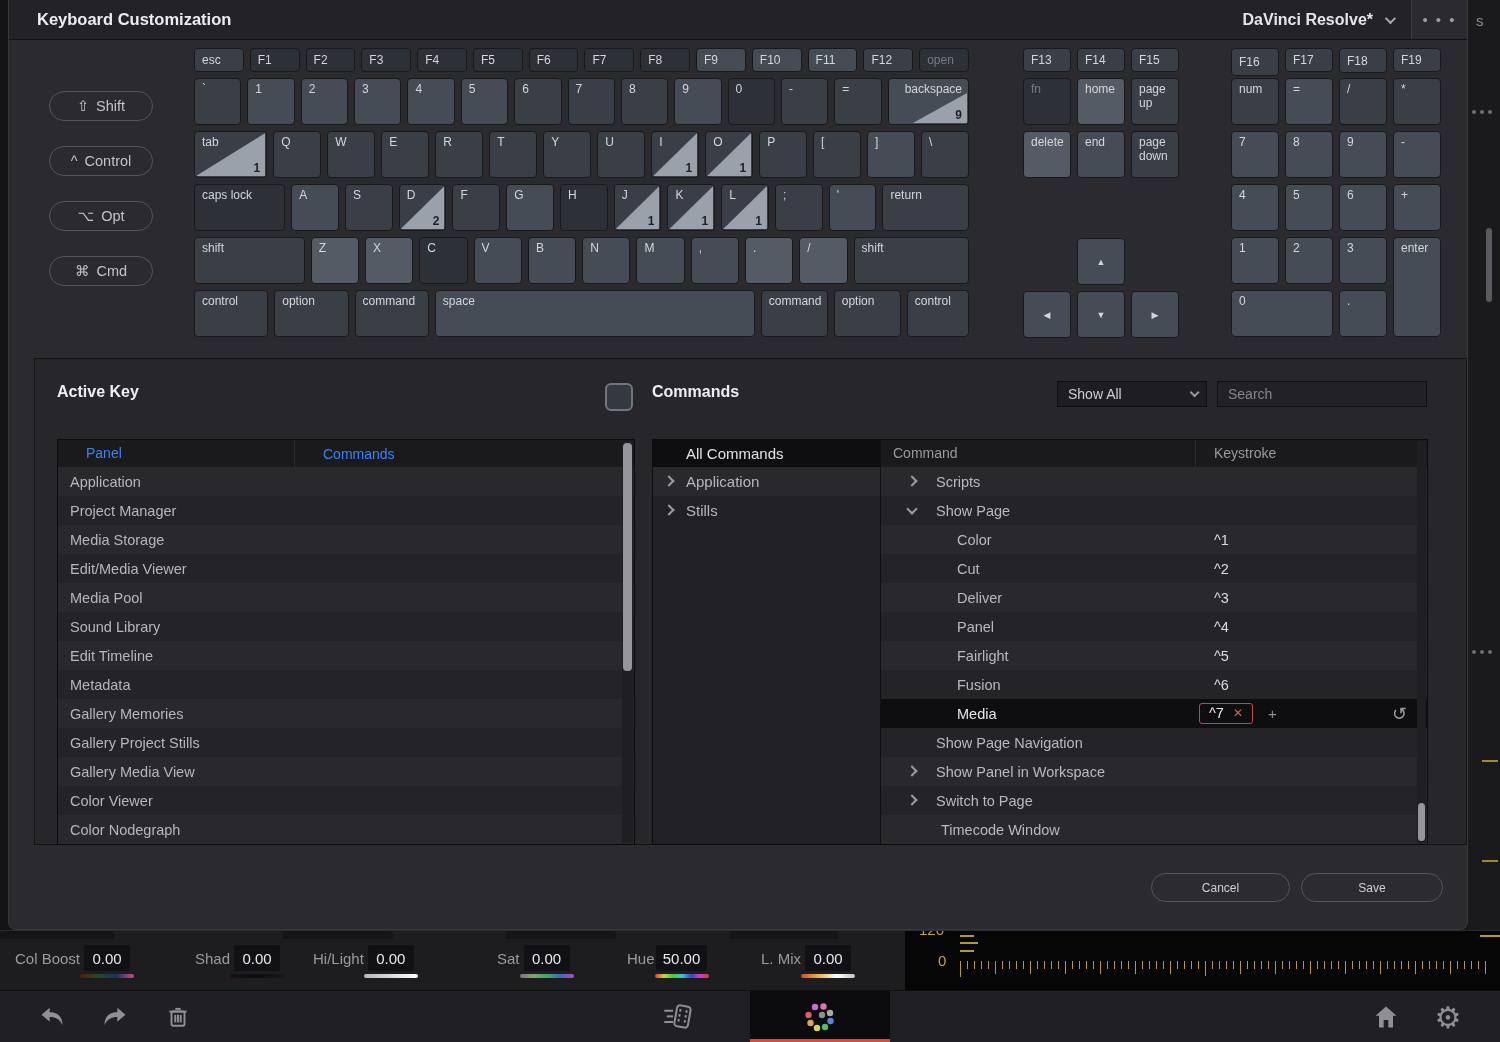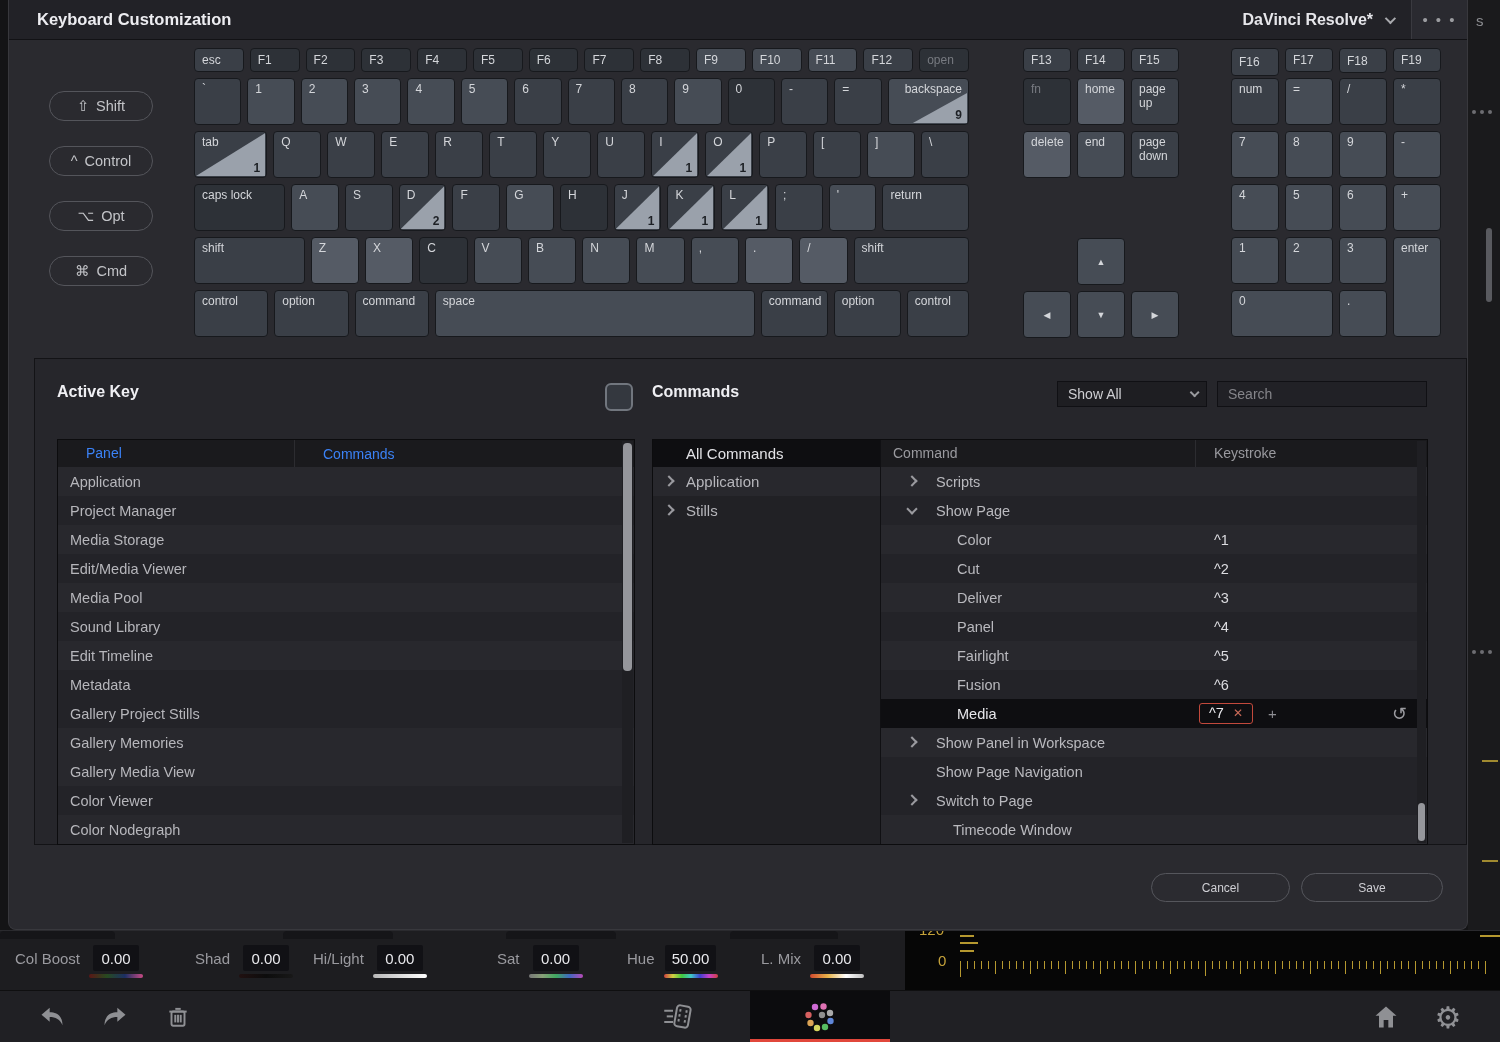--- a/index.html
+++ b/index.html
@@ -83,21 +83,21 @@
   .edit-wrap { position:absolute; left:318px; top:3px; bottom:3px; right:8px; display:flex; align-items:center; }
   .ks-box { display:flex; align-items:center; gap:9px; border:1px solid #c2493c; border-radius:3px; padding:1px 9px 2px; }
   .ks-box .kv { color:#eaeaee; font-size:14.5px; } .ks-box .kx { color:#c96a58; font-size:12px; }
   .ks-plus { color:#8e8e93; font-size:15px; margin-left:15px; }
   .ks-reset { margin-left:auto; margin-right:12px; color:#9b9ba0; font-size:18px; line-height:1; }
 
   .footer-btn { position:absolute; height:29px; border:1px solid #55565c; border-radius:15px; background:#2b2b30;
                 color:#cfcfd4; font-size:12px; display:flex; align-items:center; justify-content:center; }
 
   
-  .ctl-group { position:absolute; top:14px; display:flex; align-items:flex-start; gap:9px; }
+  .ctl-group { position:absolute; top:14px; display:flex; align-items:flex-start; gap:0; }
   .ctl-label { color:#9a9a9f; font-size:15px; margin-top:5px; }
   .ctl-stack { display:flex; flex-direction:column; align-items:center; gap:3px; }
   .ctl-value { min-width:46px; height:26px; background:#111115; border-radius:2px; color:#e9e9ed; font-size:15px;
                display:flex; align-items:center; justify-content:center; padding:0 7px; }
   .ctl-strip { height:4px; width:54px; border-radius:2px; }
 
   .scope { position:absolute; left:905px; top:0; width:595px; height:60px; background:#060606; overflow:hidden; }
   .scope .ylabel { position:absolute; color:#c5a23a; font-size:15px; }
   .tick { position:absolute; width:1px; background:#b5982f; }
   .hline { position:absolute; height:2px; background:#b5982f; }
@@ -748,25 +748,25 @@
               </div>
               <div class="trow row-b">
                 <div class="cell">Sound Library</div>
               </div>
               <div class="trow row-a">
                 <div class="cell">Edit Timeline</div>
               </div>
               <div class="trow row-b">
                 <div class="cell">Metadata</div>
               </div>
+              <div class="trow row-a">
+                <div class="cell">Gallery Memories</div>
+              </div>
               <div class="trow row-b">
                 <div class="cell">Gallery Project Stills</div>
-              </div>
-              <div class="trow row-a">
-                <div class="cell">Gallery Memories</div>
               </div>
               <div class="trow row-a">
                 <div class="cell">Gallery Media View</div>
               </div>
               <div class="trow row-b">
                 <div class="cell">Color Viewer</div>
               </div>
               <div class="trow row-a">
                 <div class="cell">Color Nodegraph</div>
               </div>
@@ -838,33 +838,33 @@
                   <span class="lbl" style="left: 76px;">Media</span>
                   <div class="edit-wrap">
                     <div class="ks-box">
                      <span class="kv">^7</span>
                      <span class="kx">✕</span>
                    </div>
                    <span class="ks-plus">+</span>
                    <span class="ks-reset">↺</span>
                   </div>
                 </div>
+                <div class="crow row-b">
+                  <span class="lbl" style="left: 55px;">Show Page Navigation</span>
+                </div>
                 <div class="crow row-a">
                   <span class="tree-chev chev-right" style="left: 27px; top: 10px;"></span>
                   <span class="lbl" style="left: 55px;">Show Panel in Workspace</span>
                 </div>
                 <div class="crow row-b">
-                  <span class="lbl" style="left: 55px;">Show Page Navigation</span>
-                </div>
-                <div class="crow row-b">
                   <span class="tree-chev chev-right" style="left: 27px; top: 10px;"></span>
                   <span class="lbl" style="left: 55px;">Switch to Page</span>
                 </div>
                 <div class="crow row-a">
-                  <span class="lbl" style="left: 72px; text-align: center;">Timecode Window</span>
+                  <span class="lbl" style="left: 60px; text-align: center;">Timecode Window</span>
                 </div>
               </div>
             <div class="vscroll" style="width:9px">
                 <div class="vthumb" style="width:7px;bottom:2px;height:38px"></div>
               </div>
           </div>
         </div>
       </div>
     </div>
 

